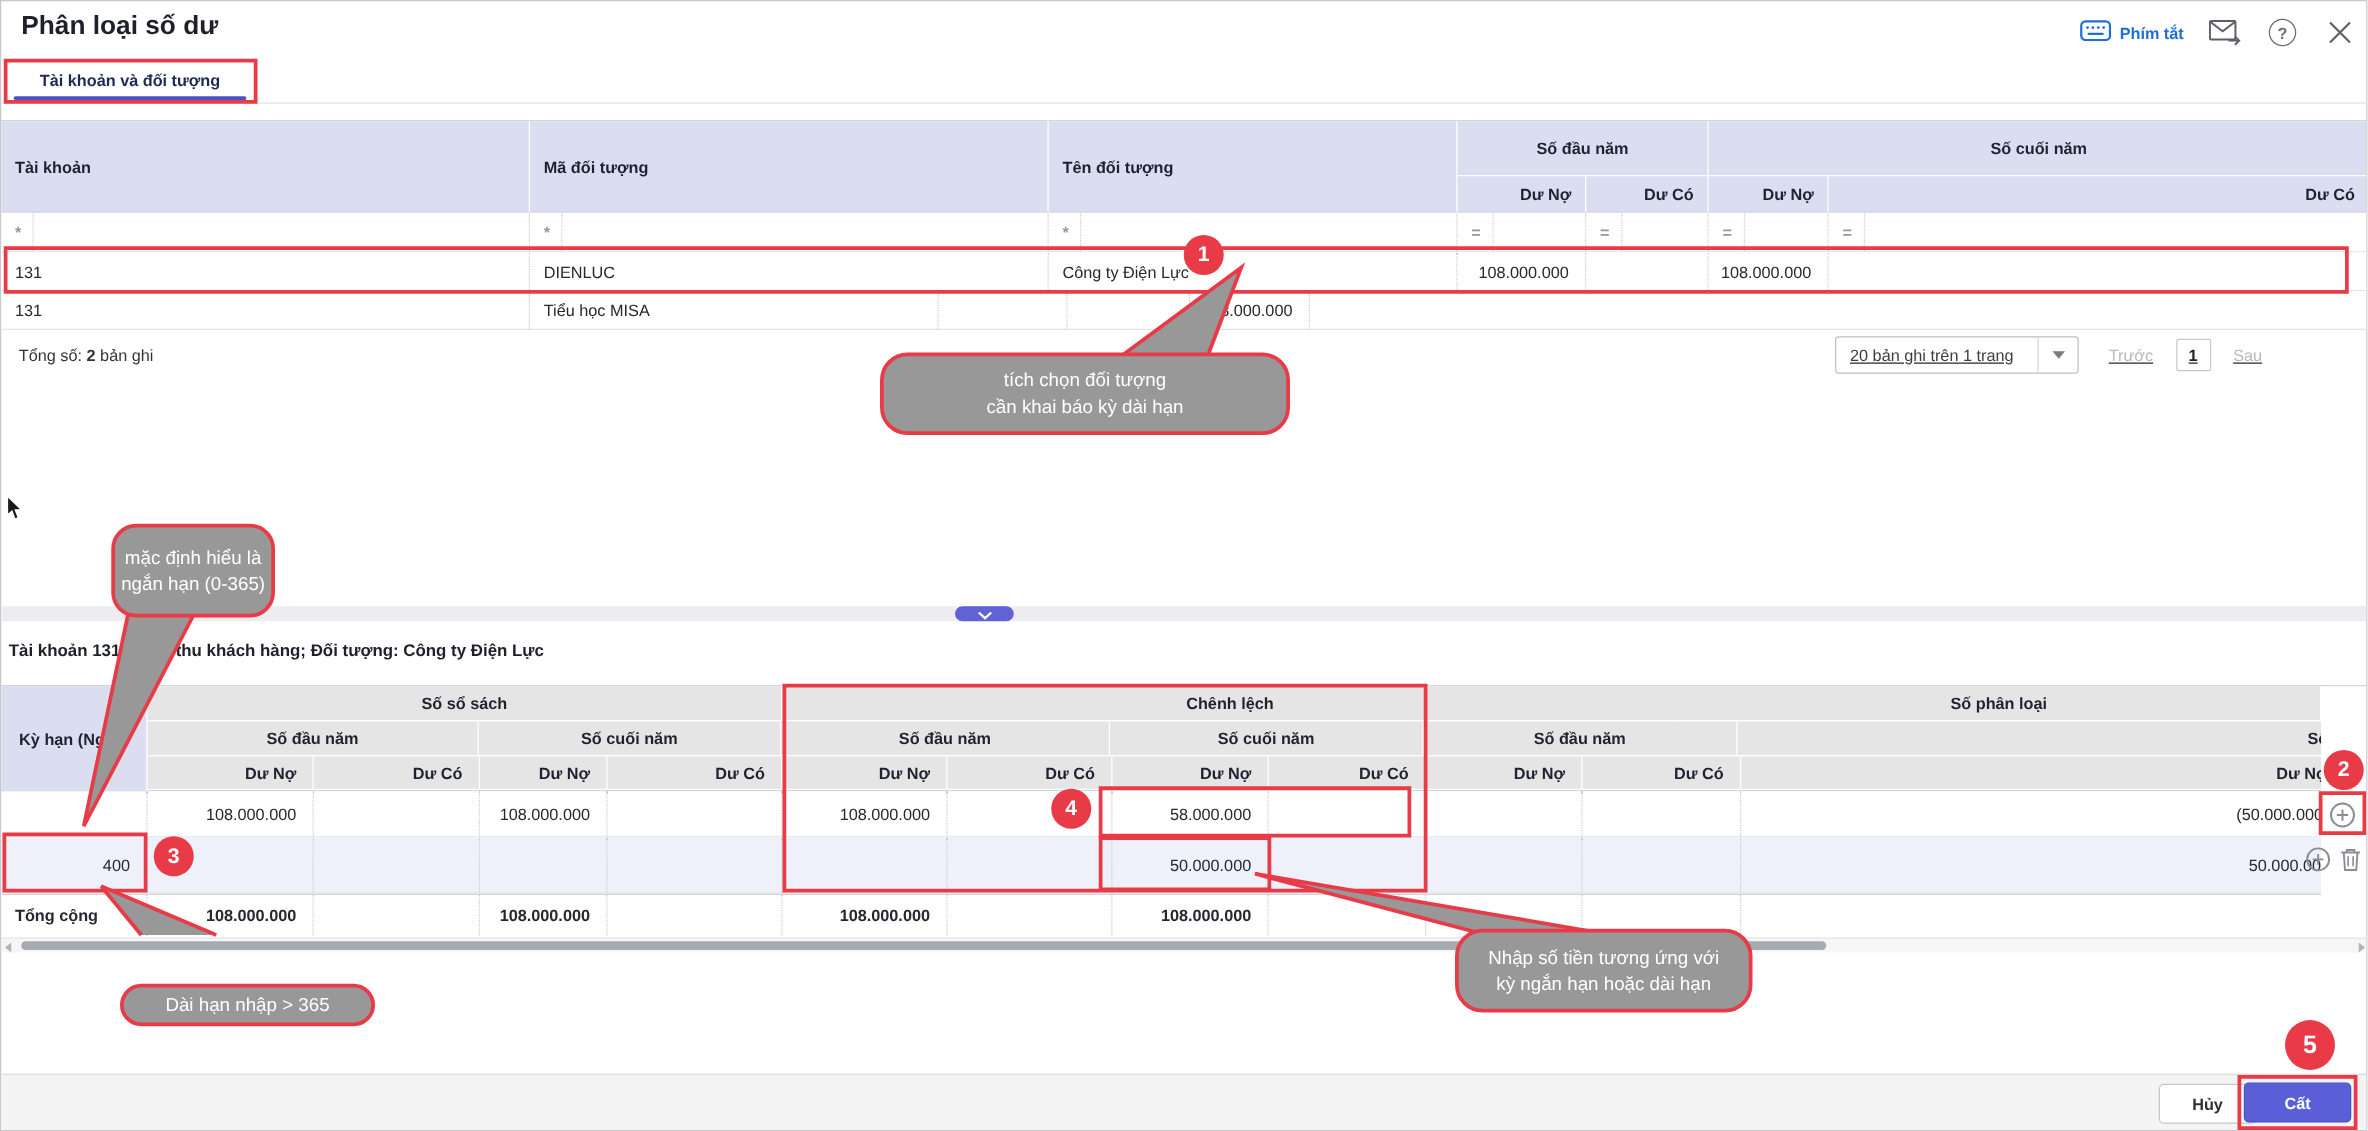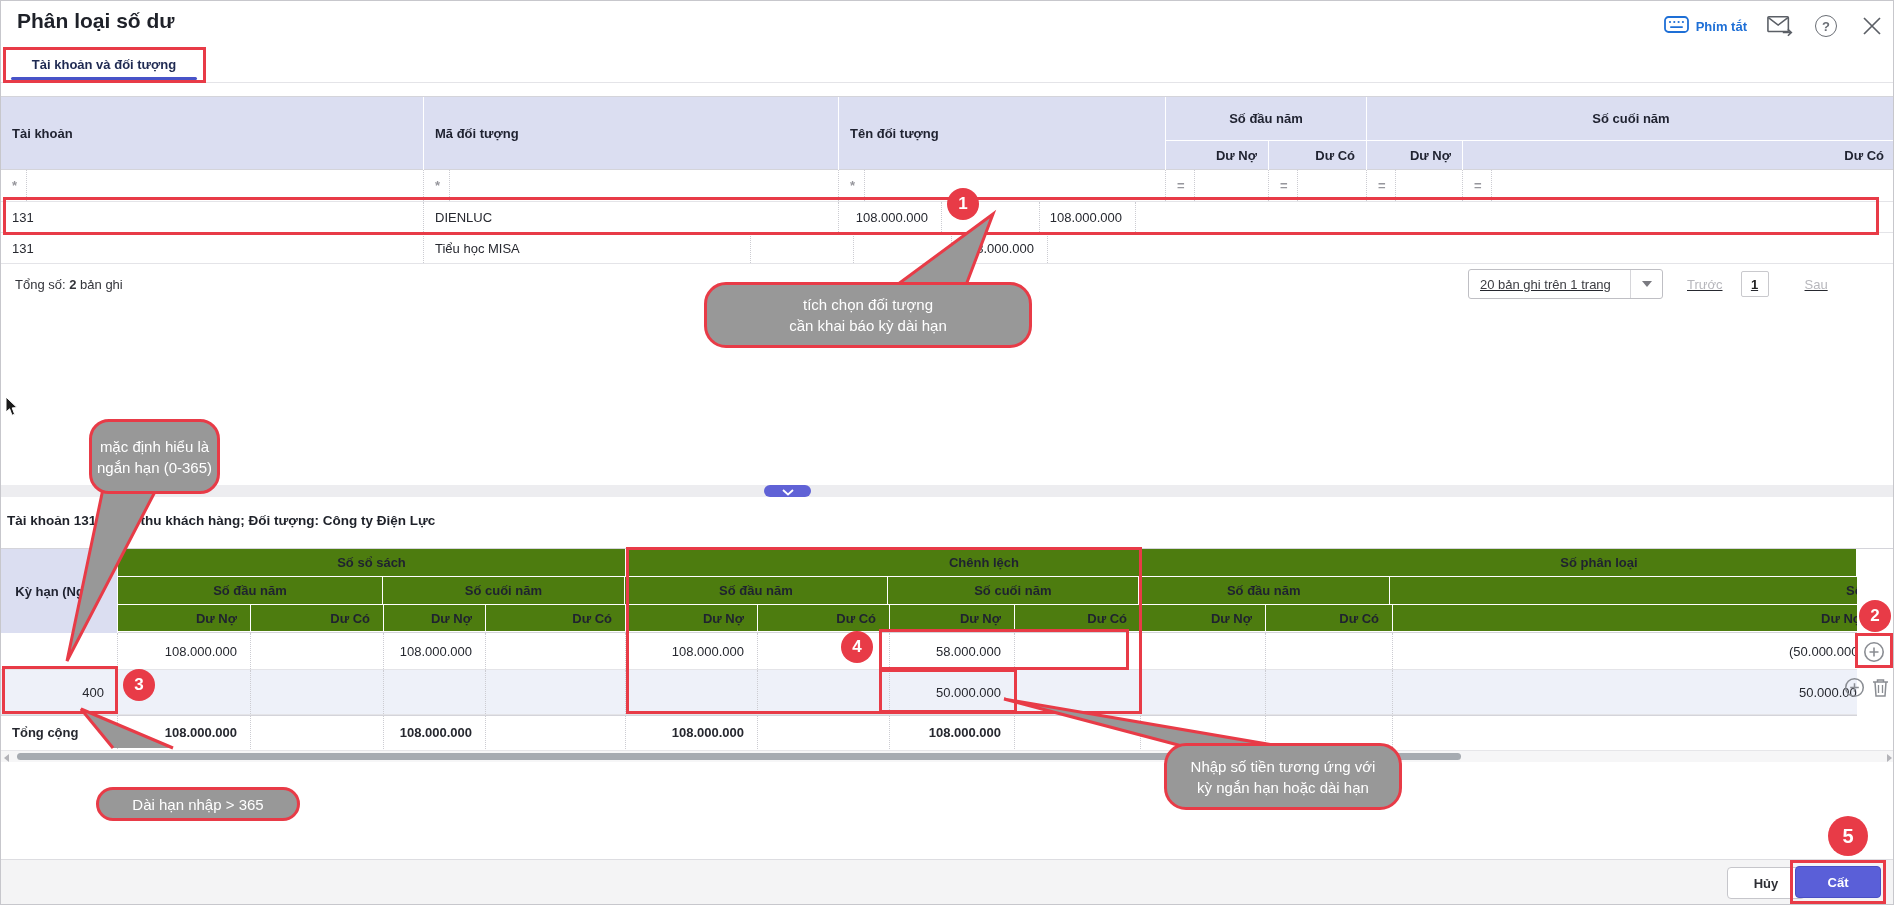--- a/index.html
+++ b/index.html
@@ -38,30 +38,30 @@
   
   .summary { position:absolute; left:14px; top:276px; color:#33343a; }
   .summary b { font-weight:bold; }
   .pager { position:absolute; left:1467px; top:268px; display:flex; align-items:center;text-decoration:underline; }
   .psel { width:195px; height:30px; border:1px solid #bfbfc4; border-radius:3px; background:#fff; display:flex; align-items:center; cursor:pointer; }
   .psel .ptxt { flex:1; padding-left:11px; color:#3c3d42; }
   .psel .pcaret { width:32px; height:100%; border-left:1px solid #d6d6da; display:flex; align-items:center; justify-content:center; }
   .caret-down { width:0; height:0; border-left:5px solid transparent; border-right:5px solid transparent; border-top:6px solid #7a7a80; }
   .pgnav { color:#b7b7bc; margin-left:24px; cursor:default; }
   .pgbox { width:28px; height:26px; border:1px solid #c9c9cd; border-radius:2px; margin-left:18px; display:flex; align-items:center; justify-content:center; font-weight:bold; color:#222; background:#fff; }
-  .pgnext { margin-left:36px; }
+  .pgnext { margin-left:18px; }
   
   .splitter { position:absolute; left:0; top:484px; width:1894px; height:12px; background:#ededf0; }
   .splitpill { position:absolute; left:763px; top:484px; width:47px; height:12px; background:#6062d6; border-radius:6px; display:flex; align-items:center; justify-content:center; cursor:pointer; }
   
   .sectitle { position:absolute; left:6px; top:512px; font-weight:bold; font-size:13.5px; color:#1e2129; }
   
   #t2 { position:absolute; left:0; top:547px; width:1894px; border-top:1px solid #d4d4da; }
   .t2clip { width:1856px; overflow:hidden; }
-  .t2hr { display:flex; height:28px; background:#4d7c0f; }
+  .t2hr { display:flex; height:28px; background:#e5e5e5; }
   .t2hr .hcell { border-bottom:1px solid #fff; }
   .t2c0{width:117px}.t2c1{width:133px}.t2c2{width:133px}.t2c3{width:102px}.t2c4{width:140px}
   .t2c5{width:132px}.t2c6{width:132px}.t2c7{width:125px}.t2c8{width:126px}
   .t2c9{width:125px}.t2c10{width:127px}.t2c11{width:464px;border-right:none}
   .g-sss{width:508px}.g-spl{width:515px}.g-cl{width:716px;border-right:none}
   .sg1{width:266px}.sg2{width:242px}.sg3{width:264px}.sg4{width:251px}.sg5{width:252px}.sg6{width:464px;border-right:none}
   .term-span { position:absolute; left:0; top:0; width:117px; height:84px; background:#dbdef1; border-right:1px solid #fff; display:flex; align-items:center; justify-content:center; font-weight:bold; color:#1f2230; z-index:2; }
   .padS { padding-left:456px; }
   .padDN { padding-left:428px; }
   .padV1 { padding-left:396px; }
@@ -167,20 +167,21 @@
       <div class="cell t1c5">
           <span class="op">=</span>
         </div>
       <div class="cell t1c6">
           <span class="op">=</span>
         </div>
     </div>
     <div class="row t1r">
       <div class="cell t1c0">131</div>
       <div class="cell t1c1">DIENLUC</div>
+      <div class="cell t1c2">Công ty Điện Lực</div>
       <div class="cell t1c3 num">108.000.000</div>
       <div class="cell t1c4 num"></div>
       <div class="cell t1c5 num">108.000.000</div>
       <div class="cell t1c6 num"></div>
     </div>
     <div class="row t1r">
       <div class="cell t1c0">131</div>
       <div class="cell t1c2">Tiểu học MISA</div>
       <div class="cell t1c3 num"></div>
       <div class="cell t1c4 num"></div>

